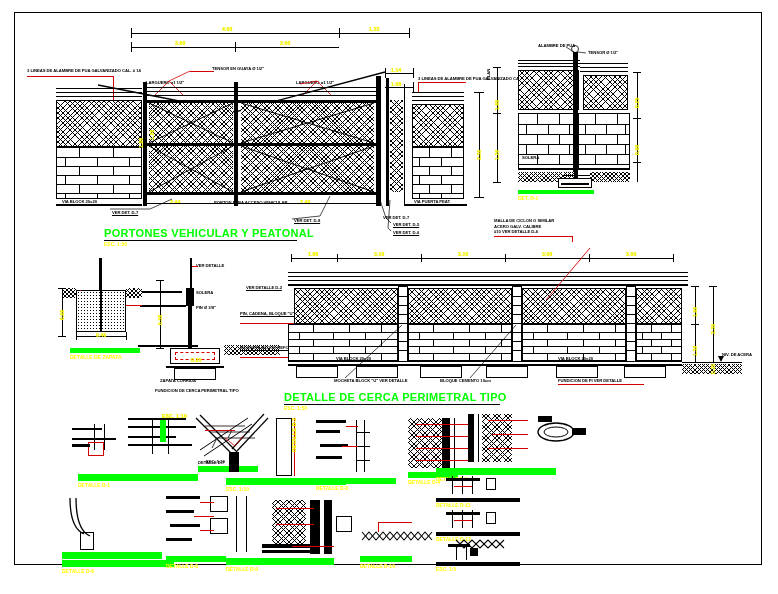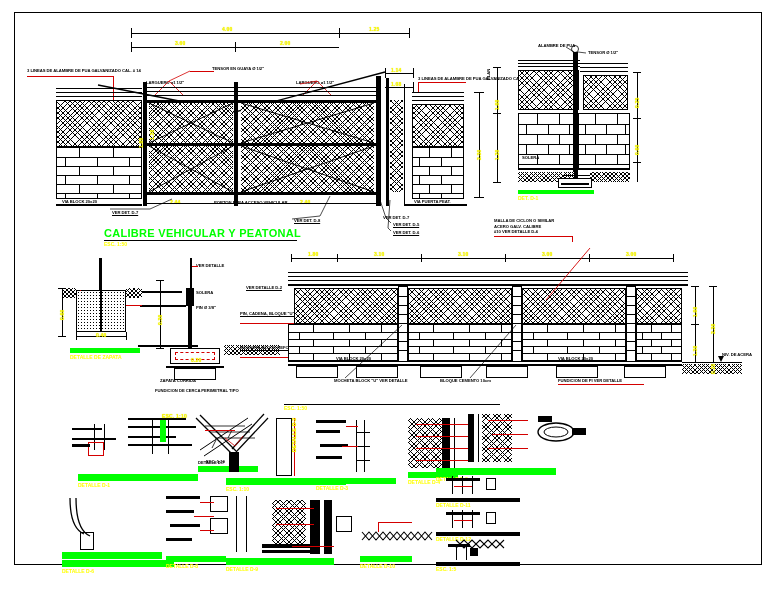--- a/index.html
+++ b/index.html
@@ -224,21 +224,21 @@
   <div class="txt txtu" style="left:294px;top:218px;">VER DET. D-8</div>
   <div class="txt txtu" style="left:393px;top:222px;">VER DET. D-5</div>
   <div class="txt txtu" style="left:393px;top:230px;">VER DET. D-6</div>
   <svg style="left:0;top:0;width:778px;height:594px;">
     <polyline points="172,199 150,209 110,209" fill="none" stroke="#000" stroke-width="0.7"></polyline>
     <polyline points="330,196 320,216 292,219" fill="none" stroke="#000" stroke-width="0.7"></polyline>
     <polyline points="380,200 386,218 391,223" fill="none" stroke="#000" stroke-width="0.7"></polyline>
     <polyline points="390,200 388,228 391,231" fill="none" stroke="#000" stroke-width="0.7"></polyline>
   </svg>
 
-  <div class="title" style="left:104px;top:228px;">CALIBRE VEHICULAR Y PEATONAL</div>
+  <div class="title" style="left:104px;top:228px;">PORTONES VEHICULAR Y PEATONAL</div>
   <div class="scale" style="left:104px;top:241px;">ESC. 1:50</div>
   <div class="ln hl" style="left:104px;top:240px;width:193px;height:1.2px;"></div>
 
   <div class="txt" style="left:538px;top:43px;">ALAMBRE DE PUA</div>
   <div class="txt" style="left:588px;top:50px;">TENSOR Ø 1/2"</div>
   <svg style="left:0;top:0;width:778px;height:594px;">
     <line x1="566" y1="47" x2="574" y2="52" stroke="#000" stroke-width="0.7"></line>
     <line x1="586" y1="53" x2="578" y2="52" stroke="#000" stroke-width="0.7"></line>
     <circle cx="575" cy="49" r="3.5" fill="none" stroke="#000" stroke-width="0.8"></circle>
   </svg>
@@ -554,20 +554,21 @@
   <div class="ln vl" style="left:713px;top:286px;height:76px;"></div>
   <div class="ln hl" style="left:709px;top:286px;width:8px;"></div>
   <div class="ln hl" style="left:709px;top:362px;width:8px;"></div>
   <div class="dim dimv" style="left:711px;top:334px;">2.30</div>
   <div class="dim dimv" style="left:711px;top:374px;">0.20</div>
 
   <svg style="left:0;top:0;width:778px;height:594px;">
     <line x1="590" y1="248" x2="546" y2="300" stroke="#d40000" stroke-width="0.9"></line>
   </svg>
 
+  <div class="title" style="left:284px;top:392px;">DETALLE DE CERCA PERIMETRAL TIPO</div>
   <div class="scale" style="left:284px;top:405px;">ESC. 1:50</div>
   <div class="ln hl" style="left:284px;top:404px;width:216px;height:1.2px;"></div>
 
   <div class="abs" style="left:72px;top:424px;width:56px;height:26px;">
     <div class="solid" style="left:0;top:4px;width:30px;height:2px;"></div>
     <div class="solid" style="left:0;top:14px;width:44px;height:2px;"></div>
     <div class="ln vl" style="left:22px;top:0;height:26px;"></div>
     <div class="ln vl" style="left:32px;top:0;height:26px;"></div>
     <div class="abs" style="left:16px;top:18px;width:16px;height:14px;border:1.2px solid #d40000;box-sizing:border-box;"></div>
     <div class="solid" style="left:0;top:20px;width:18px;height:3px;"></div>

